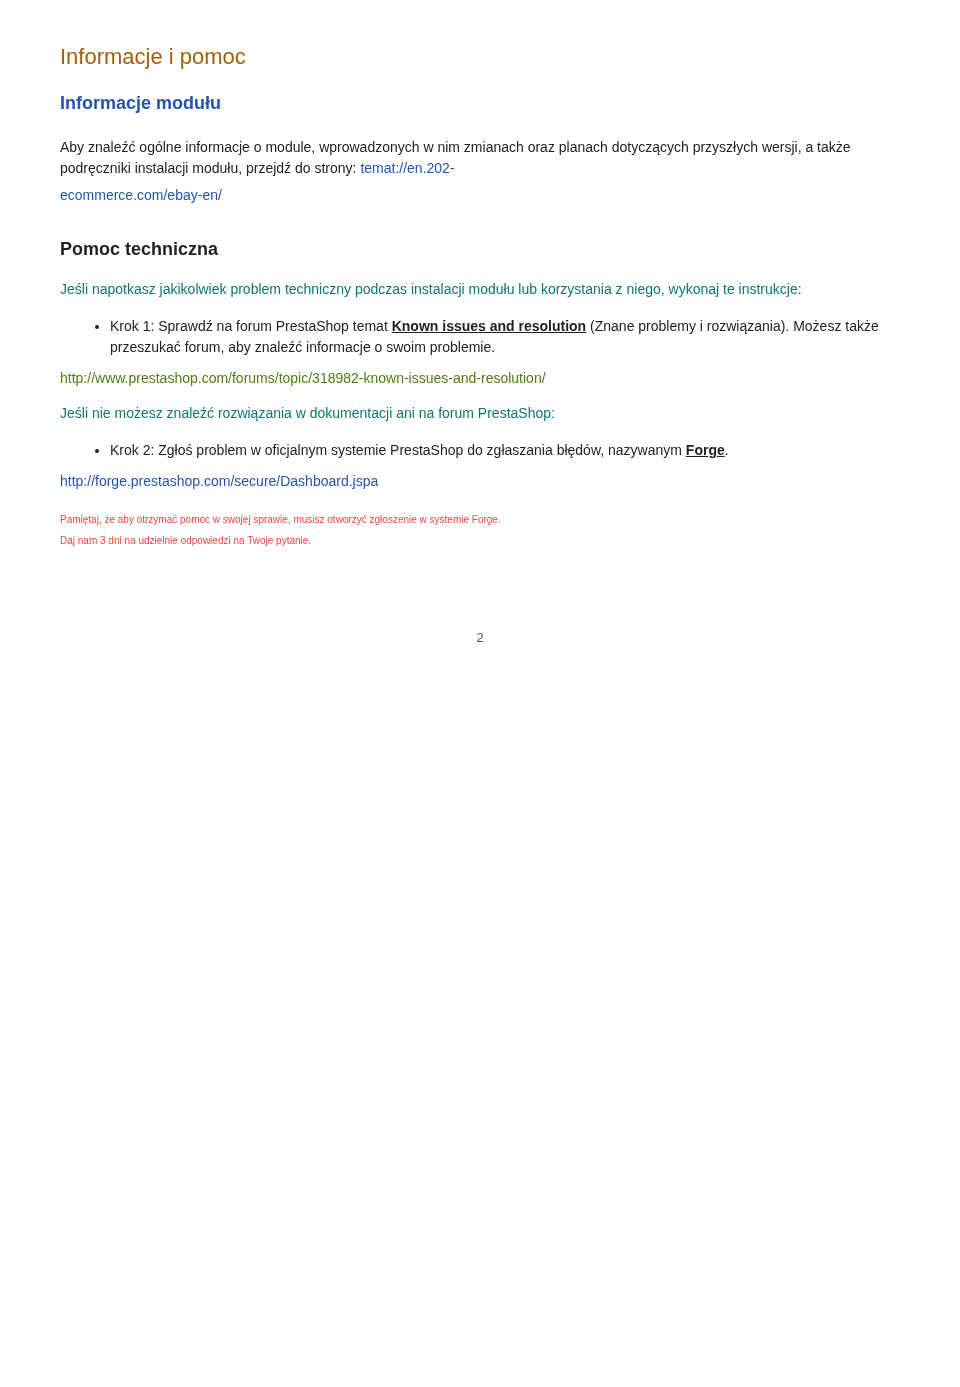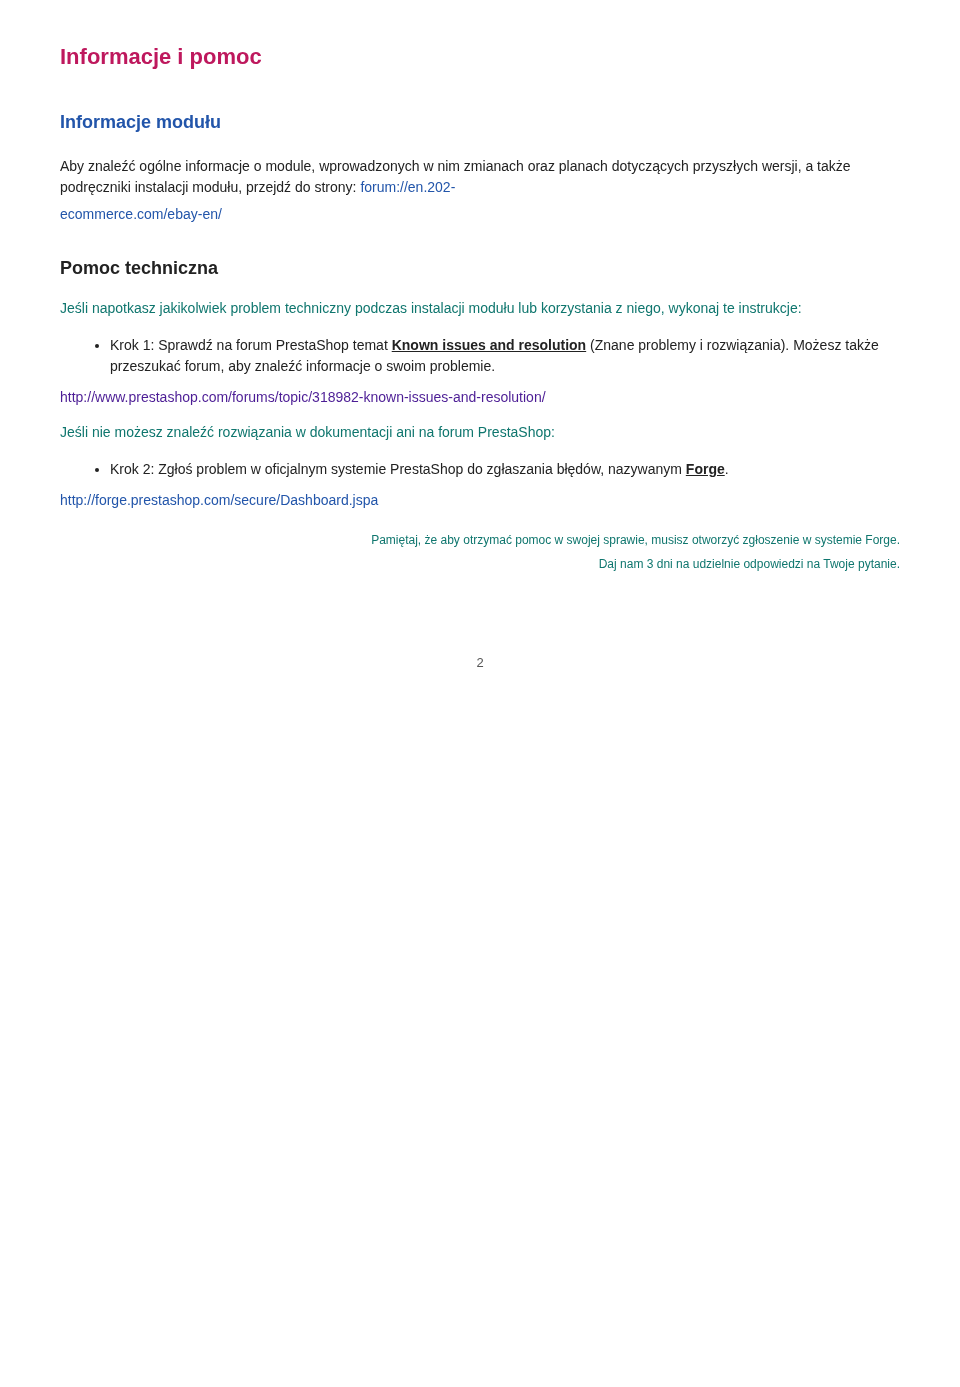--- a/index.html
+++ b/index.html
@@ -13,23 +13,23 @@
       font-family: Arial, Helvetica, sans-serif;
       font-size: 14px;
       color: #222222;
       padding: 40px 60px 80px 60px;
       max-width: 960px;
       line-height: 1.5;
     }
 
     .page-main-title {
       font-size: 22px;
-      font-weight: bold;
-      color: #be185d;
-      margin-bottom: 36px;
+      font-weight: normal;
+      color: #a16207;
+      margin-bottom: 17px;
     }
 
     .section-title {
       font-size: 18px;
       font-weight: bold;
       color: #2255aa;
       margin-bottom: 20px;
     }
 
     .intro-paragraph {
@@ -72,21 +72,21 @@
       color: #222;
     }
 
     .bold-link {
       font-weight: bold;
       color: #222222;
       text-decoration: underline;
     }
 
     .forum-url {
-      color: #4c1d95;
+      color: #4d7c0f;
       text-decoration: none;
       font-size: 14px;
       display: block;
       margin-bottom: 14px;
       margin-left: 0;
     }
 
     .step2-text {
       font-size: 14px;
       color: #222;
@@ -95,24 +95,23 @@
 
     .forge-url {
       color: #2255aa;
       text-decoration: none;
       font-size: 14px;
       display: block;
       margin-bottom: 20px;
     }
 
     .footer-note {
-      font-size: 12px;
-      color: #0f766e;
+      font-size: 10px;
+      color: #ef4444;
       margin-bottom: 6px;
-      text-align: right;
     }
 
     .page-number {
       text-align: center;
       color: #555;
       font-size: 13px;
       margin-top: 80px;
     }
 
     .ecommerce-url {
@@ -123,21 +122,21 @@
 </head>
 <body>
 
 <h1 class="page-main-title">Informacje i pomoc</h1>
 
 <div class="section-block">
   <h2 class="section-title">Informacje modułu</h2>
 
   <p class="intro-paragraph">
     <span>Aby znaleźć ogólne informacje o module, wprowadzonych w nim zmianach oraz planach dotyczących przyszłych wersji, a także podręczniki instalacji modułu, przejdź do strony:</span>
-    <span class="ecommerce-url">forum://en.202-</span>
+    <span class="ecommerce-url">temat://en.202-</span>
   </p>
   <p>
     <a class="link-text">ecommerce.com/ebay-en/</a>
   </p>
 </div>
 
 <div class="section-block">
   <h2 class="pomoc-title">Pomoc techniczna</h2>
 
   <p class="description-text">Jeśli napotkasz jakikolwiek problem techniczny podczas instalacji modułu lub korzystania z niego, wykonaj te instrukcje:</p>

